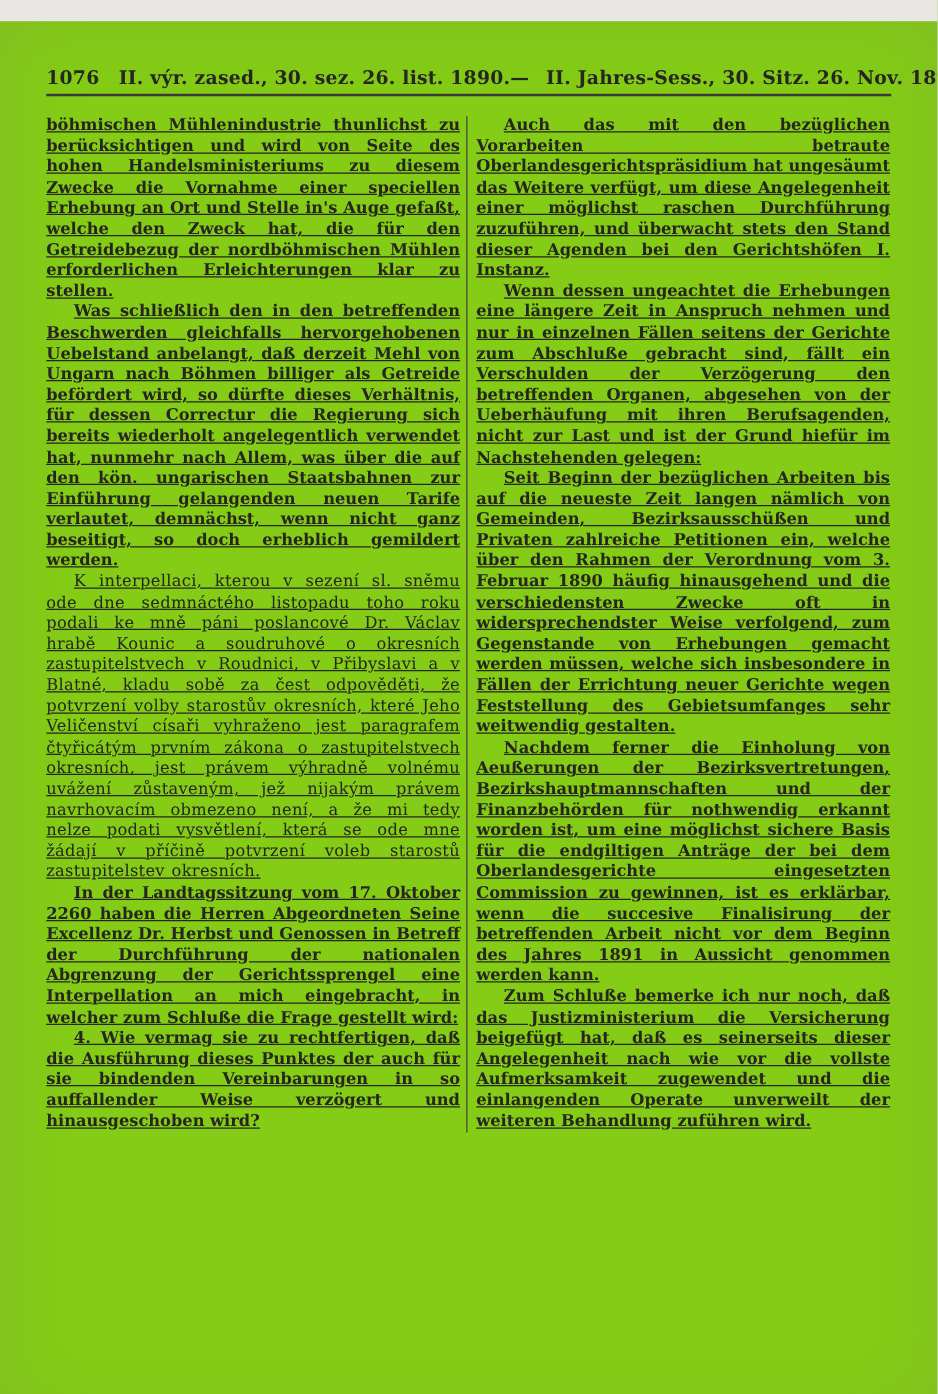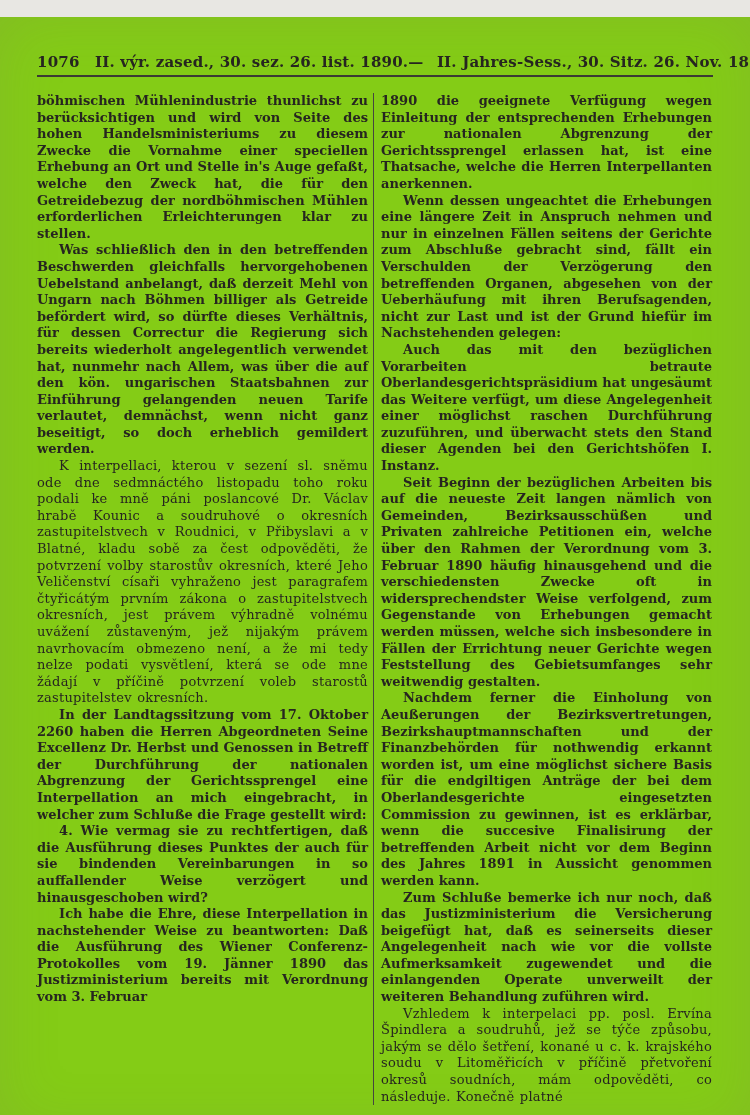--- a/index.html
+++ b/index.html
@@ -37,20 +37,21 @@
   .content {
     display: flex;
     margin: 16px 36px 0 37px;
     align-items: stretch;
   }
   .col {
     width: 331px;
     text-align: justify;
     font-size: 13px;
     line-height: 16.6px;
+    text-decoration: underline;
   }
   .col-left  { padding-right: 5px; }
   .col-right { padding-left: 7px; }
   .divider {
     width: 1px;
     background: #46453f;
     flex: 0 0 1px;
   }
   p.para {
     margin: 0;
@@ -85,27 +86,24 @@
 
   <div class="rule"></div>
 
   <div class="content">
     <div class="col col-left">
         <p class="para fraktur" lang="de">böhmischen Mühlenindustrie thunlichst zu berücksichtigen und wird von Seite des hohen Handelsministeriums zu diesem Zwecke die Vornahme einer speciellen Erhebung an Ort und Stelle in's Auge gefaßt, welche den Zweck hat, die für den Getreidebezug der nordböhmischen Mühlen erforderlichen Erleichterungen klar zu stellen.</p>
         <p class="para fraktur indent" lang="de">Was schließlich den in den betreffenden Beschwerden gleichfalls hervorgehobenen Uebelstand anbelangt, daß derzeit Mehl von Ungarn nach Böhmen billiger als Getreide befördert wird, so dürfte dieses Verhältnis, für dessen Correctur die Regierung sich bereits wiederholt angelegentlich verwendet hat, nunmehr nach Allem, was über die auf den kön. ungarischen Staatsbahnen zur Einführung gelangenden neuen Tarife verlautet, demnächst, wenn nicht ganz beseitigt, so doch erheblich gemildert werden.</p>
         <p class="para antiqua indent" lang="cs">K interpellaci, kterou v sezení sl. sněmu ode dne sedmnáctého listopadu toho roku podali ke mně páni poslancové Dr. Václav hrabě Kounic a soudruhové o okresních zastupitelstvech v Roudnici, v Přibyslavi a v Blatné, kladu sobě za čest odpověděti, že potvrzení volby starostův okresních, které Jeho Veličenství císaři vyhraženo jest paragrafem čtyřicátým prvním zákona o zastupitelstvech okresních, jest právem výhradně volnému uvážení zůstaveným, jež nijakým právem navrhovacím obmezeno není, a že mi tedy nelze podati vysvětlení, která se ode mne žádají v příčině potvrzení voleb starostů zastupitelstev okresních.</p>
         <p class="para fraktur indent" lang="de">In der Landtagssitzung vom 17. Oktober 2260 haben die Herren Abgeordneten Seine Excellenz Dr. Herbst und Genossen in Betreff der Durchführung der nationalen Abgrenzung der Gerichtssprengel eine Interpellation an mich eingebracht, in welcher zum Schluße die Frage gestellt wird:</p>
         <p class="para fraktur indent" lang="de">4. Wie vermag sie zu rechtfertigen, daß die Ausführung dieses Punktes der auch für sie bindenden Vereinbarungen in so auffallender Weise verzögert und hinausgeschoben wird?</p>
-        <p class="para fraktur indent" lang="de">Ich habe die Ehre, diese Interpellation in nachstehender Weise zu beantworten: Daß die Ausführung des Wiener Conferenz-Protokolles vom 19. Jänner 1890 das Justizministerium bereits mit Verordnung vom 3. Februar</p>
       </div>
     <div class="divider"></div>
     <div class="col col-right">
-        <p class="para fraktur" lang="de">1890 die geeignete Verfügung wegen Einleitung der entsprechenden Erhebungen zur nationalen Abgrenzung der Gerichtssprengel erlassen hat, ist eine Thatsache, welche die Herren Interpellanten anerkennen.</p>
+        <p class="para fraktur indent" lang="de">Auch das mit den bezüglichen Vorarbeiten betraute Oberlandesgerichtspräsidium hat ungesäumt das Weitere verfügt, um diese Angelegenheit einer möglichst raschen Durchführung zuzuführen, und überwacht stets den Stand dieser Agenden bei den Gerichtshöfen I. Instanz.</p>
         <p class="para fraktur indent" lang="de">Wenn dessen ungeachtet die Erhebungen eine längere Zeit in Anspruch nehmen und nur in einzelnen Fällen seitens der Gerichte zum Abschluße gebracht sind, fällt ein Verschulden der Verzögerung den betreffenden Organen, abgesehen von der Ueberhäufung mit ihren Berufsagenden, nicht zur Last und ist der Grund hiefür im Nachstehenden gelegen:</p>
-        <p class="para fraktur indent" lang="de">Auch das mit den bezüglichen Vorarbeiten betraute Oberlandesgerichtspräsidium hat ungesäumt das Weitere verfügt, um diese Angelegenheit einer möglichst raschen Durchführung zuzuführen, und überwacht stets den Stand dieser Agenden bei den Gerichtshöfen I. Instanz.</p>
         <p class="para fraktur indent" lang="de">Seit Beginn der bezüglichen Arbeiten bis auf die neueste Zeit langen nämlich von Gemeinden, Bezirksausschüßen und Privaten zahlreiche Petitionen ein, welche über den Rahmen der Verordnung vom 3. Februar 1890 häufig hinausgehend und die verschiedensten Zwecke oft in widersprechendster Weise verfolgend, zum Gegenstande von Erhebungen gemacht werden müssen, welche sich insbesondere in Fällen der Errichtung neuer Gerichte wegen Feststellung des Gebietsumfanges sehr weitwendig gestalten.</p>
         <p class="para fraktur indent" lang="de">Nachdem ferner die Einholung von Aeußerungen der Bezirksvertretungen, Bezirkshauptmannschaften und der Finanzbehörden für nothwendig erkannt worden ist, um eine möglichst sichere Basis für die endgiltigen Anträge der bei dem Oberlandesgerichte eingesetzten Commission zu gewinnen, ist es erklärbar, wenn die succesive Finalisirung der betreffenden Arbeit nicht vor dem Beginn des Jahres 1891 in Aussicht genommen werden kann.</p>
         <p class="para fraktur indent" lang="de">Zum Schluße bemerke ich nur noch, daß das Justizministerium die Versicherung beigefügt hat, daß es seinerseits dieser Angelegenheit nach wie vor die vollste Aufmerksamkeit zugewendet und die einlangenden Operate unverweilt der weiteren Behandlung zuführen wird.</p>
-        <p class="para antiqua indent" lang="cs">Vzhledem k interpelaci pp. posl. Ervína Špindlera a soudruhů, jež se týče způsobu, jakým se dělo šetření, konané u c. k. krajského soudu v Litoměřicích v příčině přetvoření okresů soudních, mám odpověděti, co následuje. Konečně platné</p>
       </div>
   </div>
 
 </div>
 
 </body></html>

